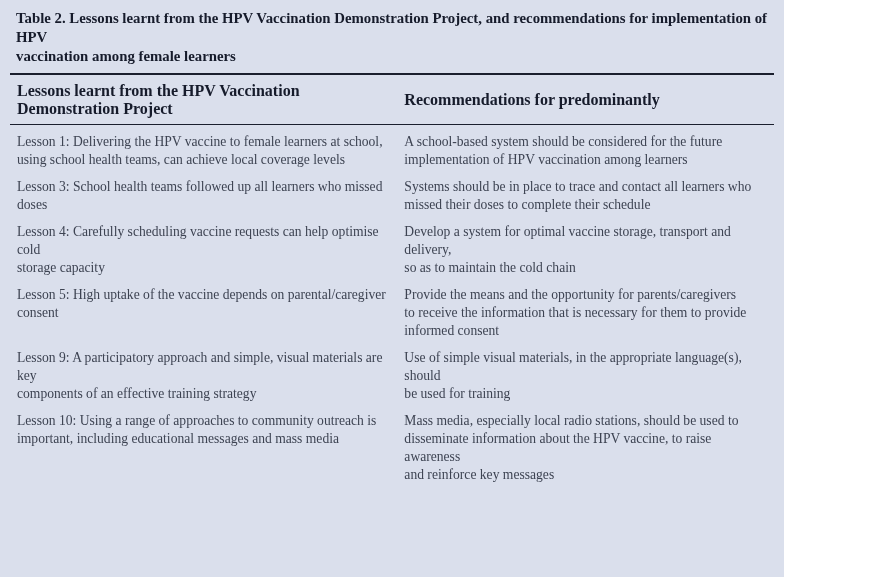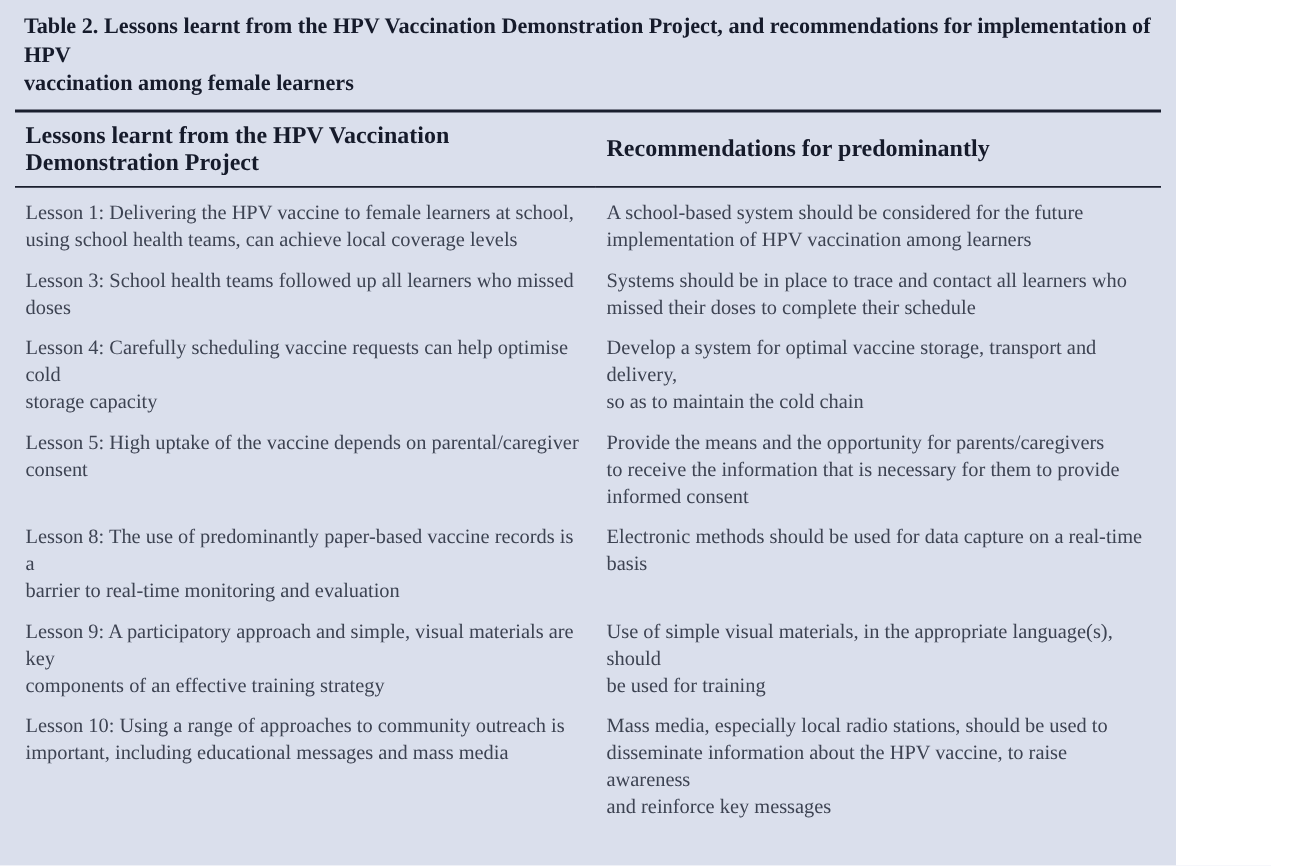--- a/index.html
+++ b/index.html
@@ -96,26 +96,20 @@
 so as to maintain the cold chain</td>
       </tr>
       <tr>
         <td>Lesson 5: High uptake of the vaccine depends on parental/caregiver
 consent</td>
         <td>Provide the means and the opportunity for parents/caregivers
 to receive the information that is necessary for them to provide
 informed consent</td>
       </tr>
       <tr>
-        <td>Lesson 8: The use of predominantly paper-based vaccine records is a
-barrier to real-time monitoring and evaluation</td>
-        <td>Electronic methods should be used for data capture on a real-time
-basis</td>
-      </tr>
-      <tr>
         <td>Lesson 9: A participatory approach and simple, visual materials are key
 components of an effective training strategy</td>
         <td>Use of simple visual materials, in the appropriate language(s), should
 be used for training</td>
       </tr>
       <tr>
         <td>Lesson 10: Using a range of approaches to community outreach is
 important, including educational messages and mass media</td>
         <td>Mass media, especially local radio stations, should be used to
 disseminate information about the HPV vaccine, to raise awareness

